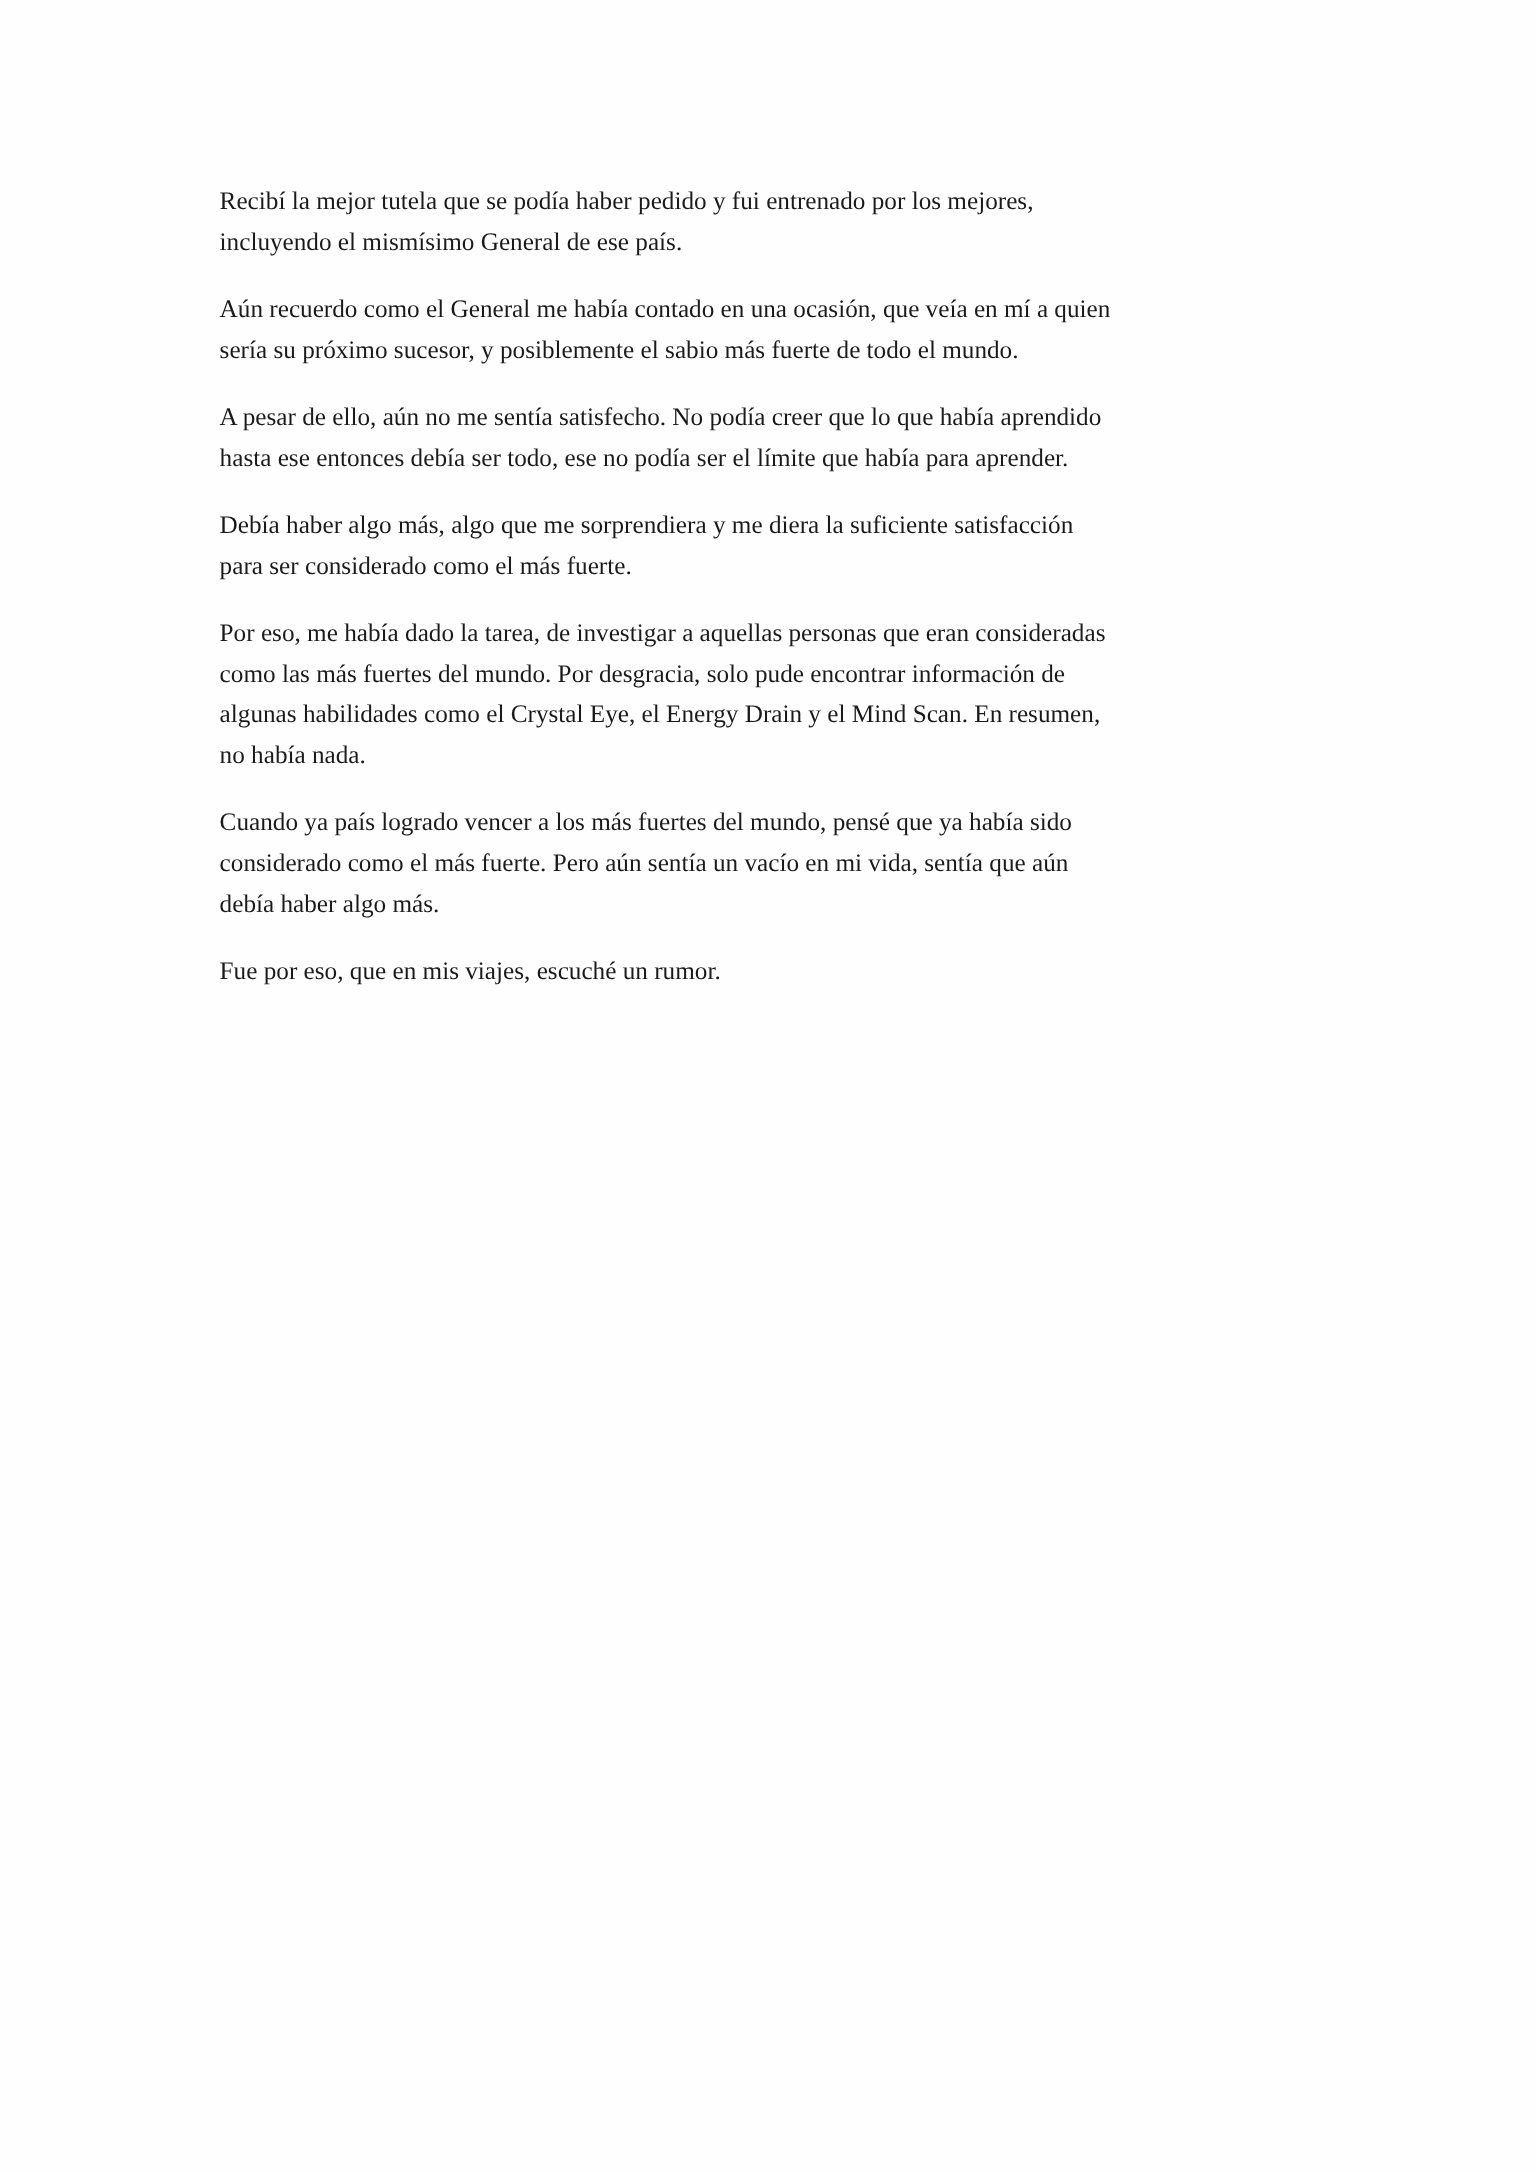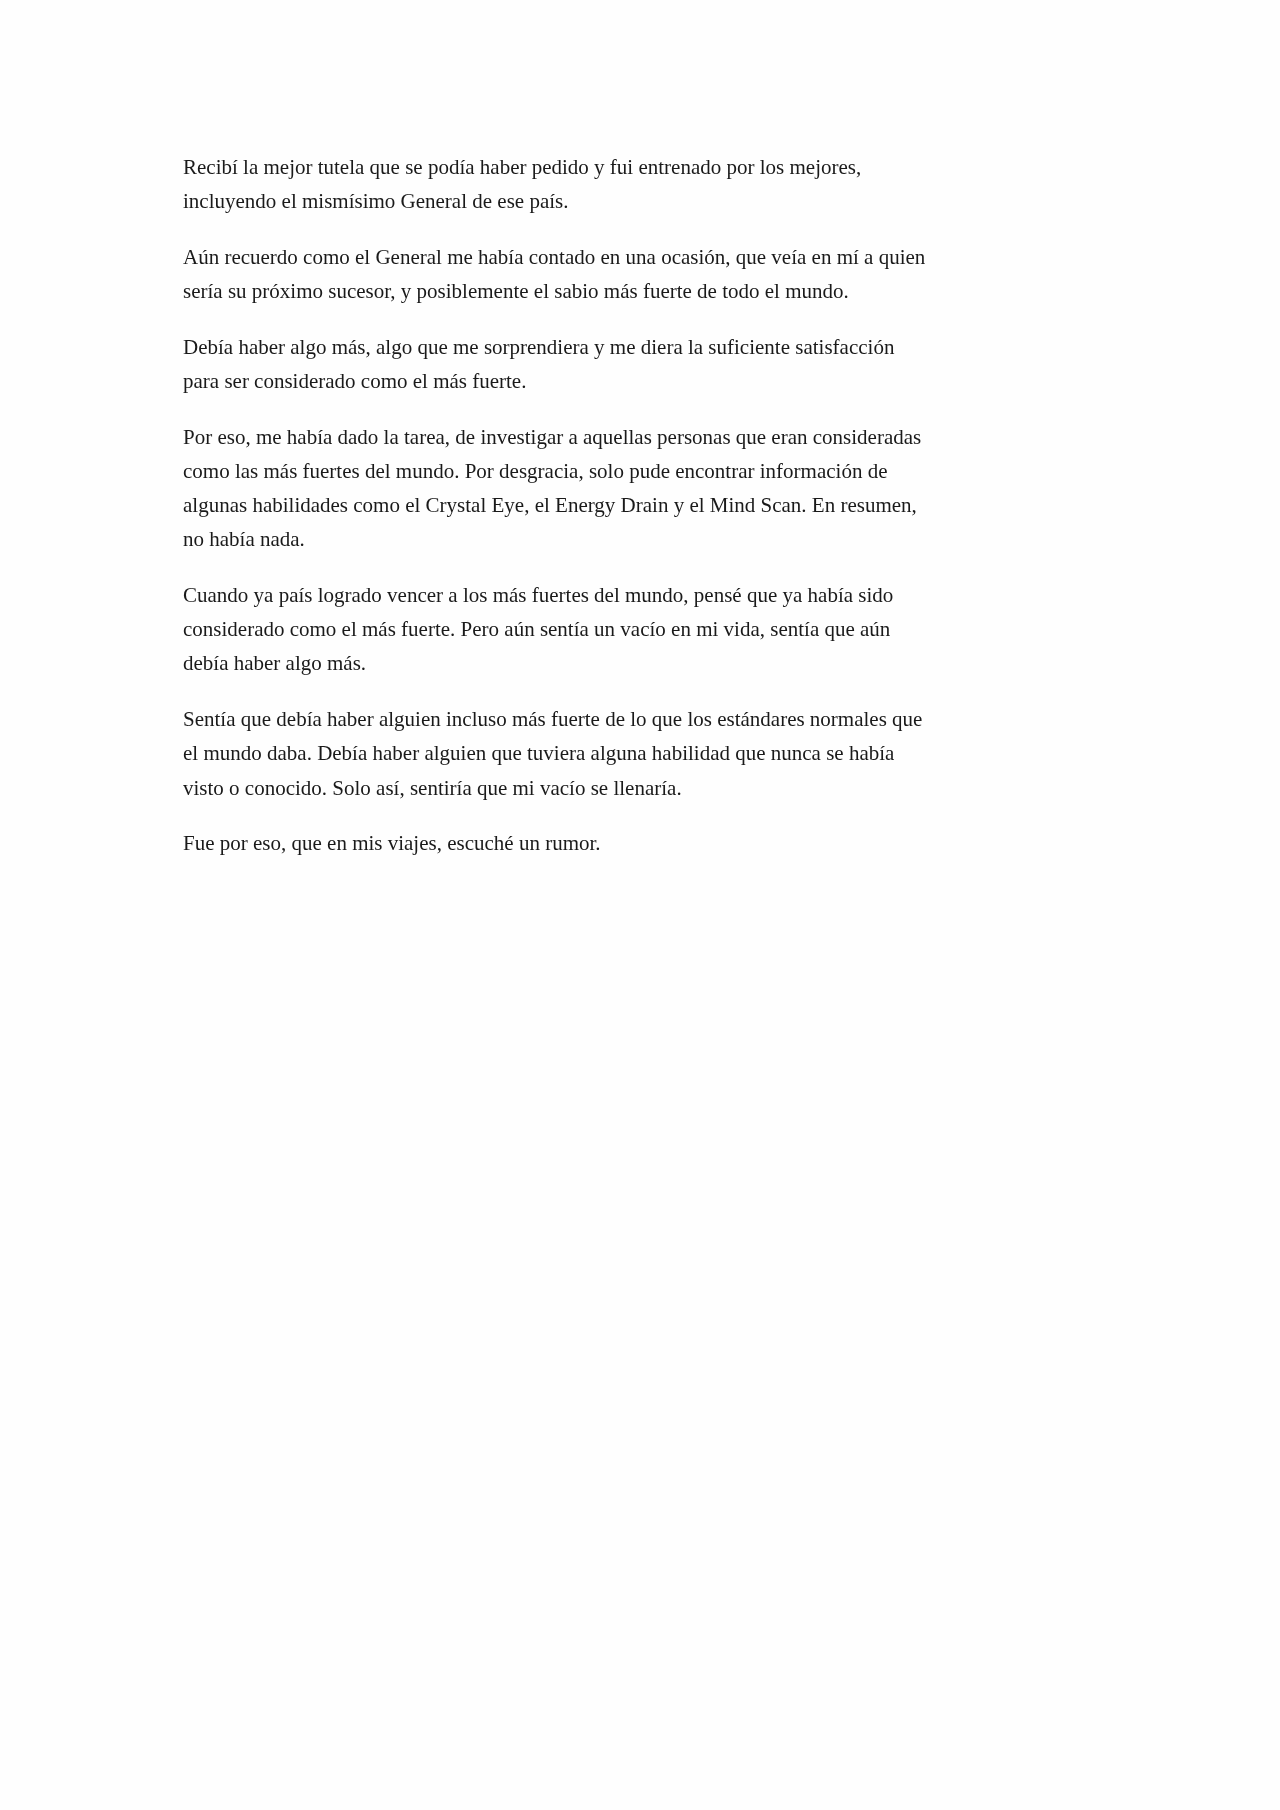--- a/index.html
+++ b/index.html
@@ -29,26 +29,25 @@
     }
   </style>
 </head>
 <body>
 
 <div class="page">
   <p class="para">Recibí la mejor tutela que se podía haber pedido y fui entrenado por los mejores,
 incluyendo el mismísimo General de ese país.</p>
   <p class="para">Aún recuerdo como el General me había contado en una ocasión, que veía en mí a quien
 sería su próximo sucesor, y posiblemente el sabio más fuerte de todo el mundo.</p>
+  <p class="para">A pesar de ello, aún no me sentía satisfecho. No podía creer que lo que había aprendido
+hasta ese entonces debía ser todo, ese no podía ser el límite que había para aprender.</p>
   <p class="para">Debía haber algo más, algo que me sorprendiera y me diera la suficiente satisfacción
 para ser considerado como el más fuerte.</p>
   <p class="para">Por eso, me había dado la tarea, de investigar a aquellas personas que eran consideradas
 como las más fuertes del mundo. Por desgracia, solo pude encontrar información de
 algunas habilidades como el Crystal Eye, el Energy Drain y el Mind Scan. En resumen,
 no había nada.</p>
   <p class="para">Cuando ya país logrado vencer a los más fuertes del mundo, pensé que ya había sido
 considerado como el más fuerte. Pero aún sentía un vacío en mi vida, sentía que aún
 debía haber algo más.</p>
-  <p class="para">Sentía que debía haber alguien incluso más fuerte de lo que los estándares normales que
-el mundo daba. Debía haber alguien que tuviera alguna habilidad que nunca se había
-visto o conocido. Solo así, sentiría que mi vacío se llenaría.</p>
   <p class="para">Fue por eso, que en mis viajes, escuché un rumor.</p>
 </div>
 
 </body></html>

